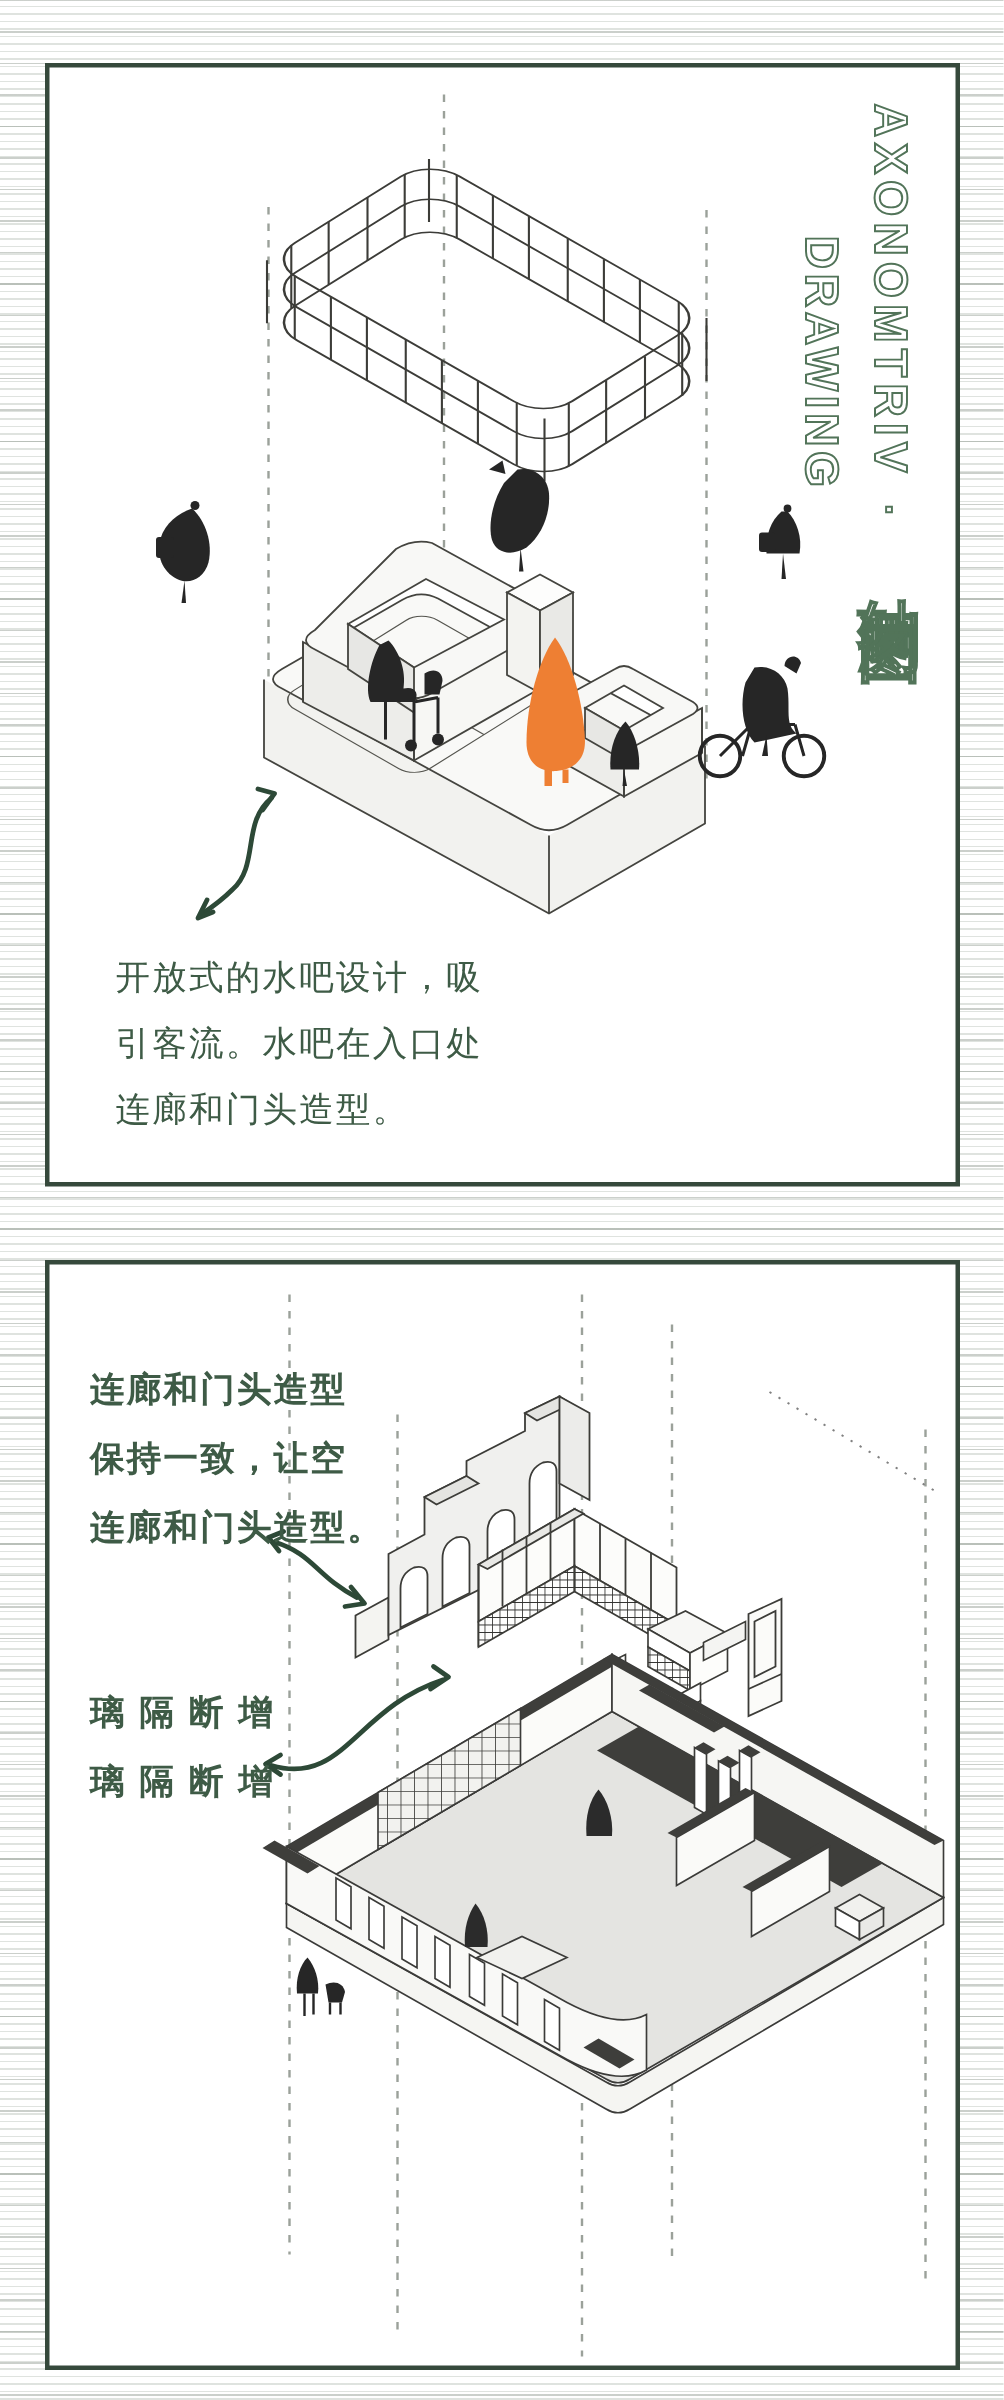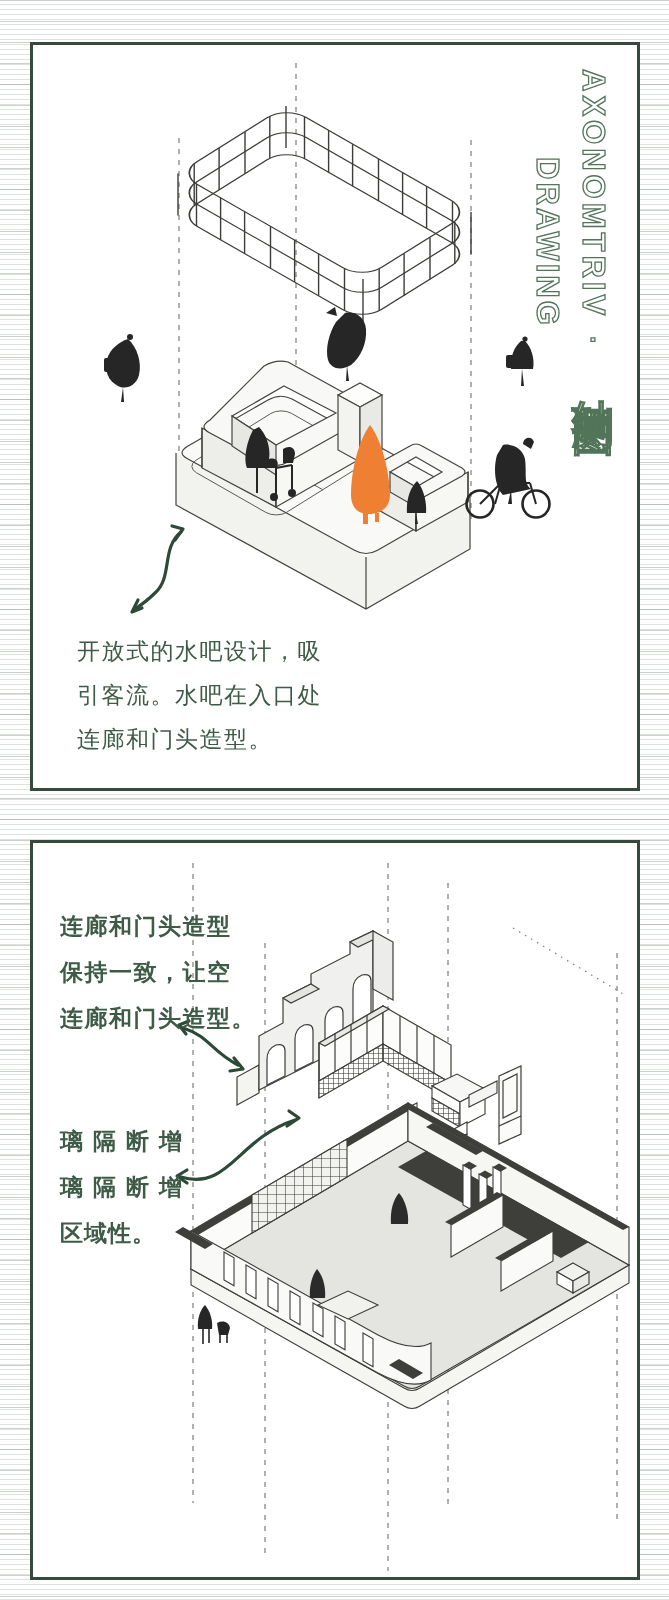--- a/index.html
+++ b/index.html
@@ -285,15 +285,14 @@
   </svg>
 
   <div class="note" id="note-corridor">
     <p>连廊和门头造型</p>
     <p>保持一致，让空</p>
     <p>连廊和门头造型。</p>
   </div>
   <div class="note" id="note-partition">
     <p class="spaced">璃隔断增</p>
     <p class="spaced">璃隔断增</p>
-    <p class="normal">区域性。</p>
   </div>
 </section>
 
 </body></html>

